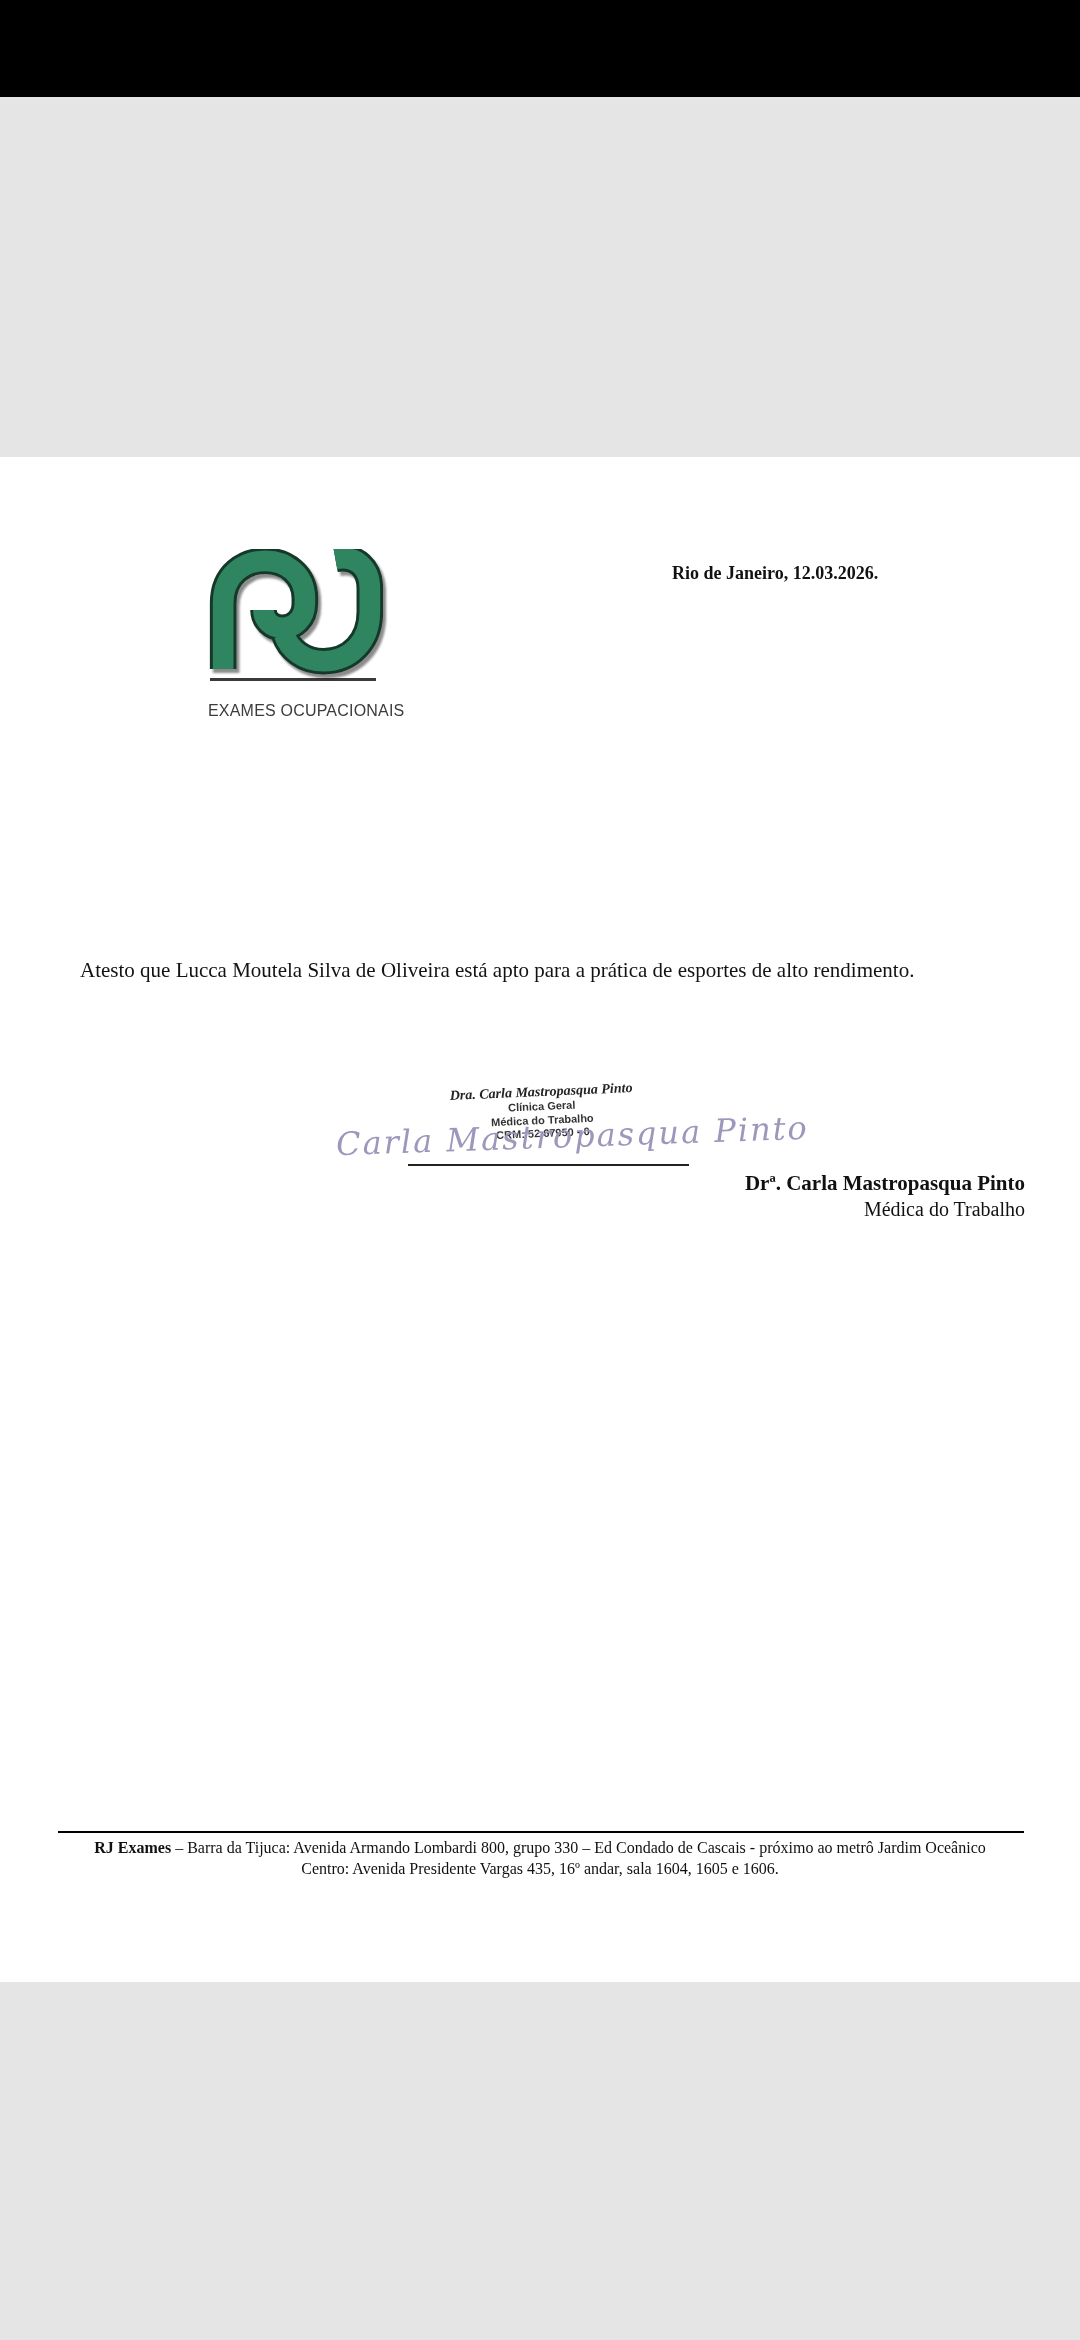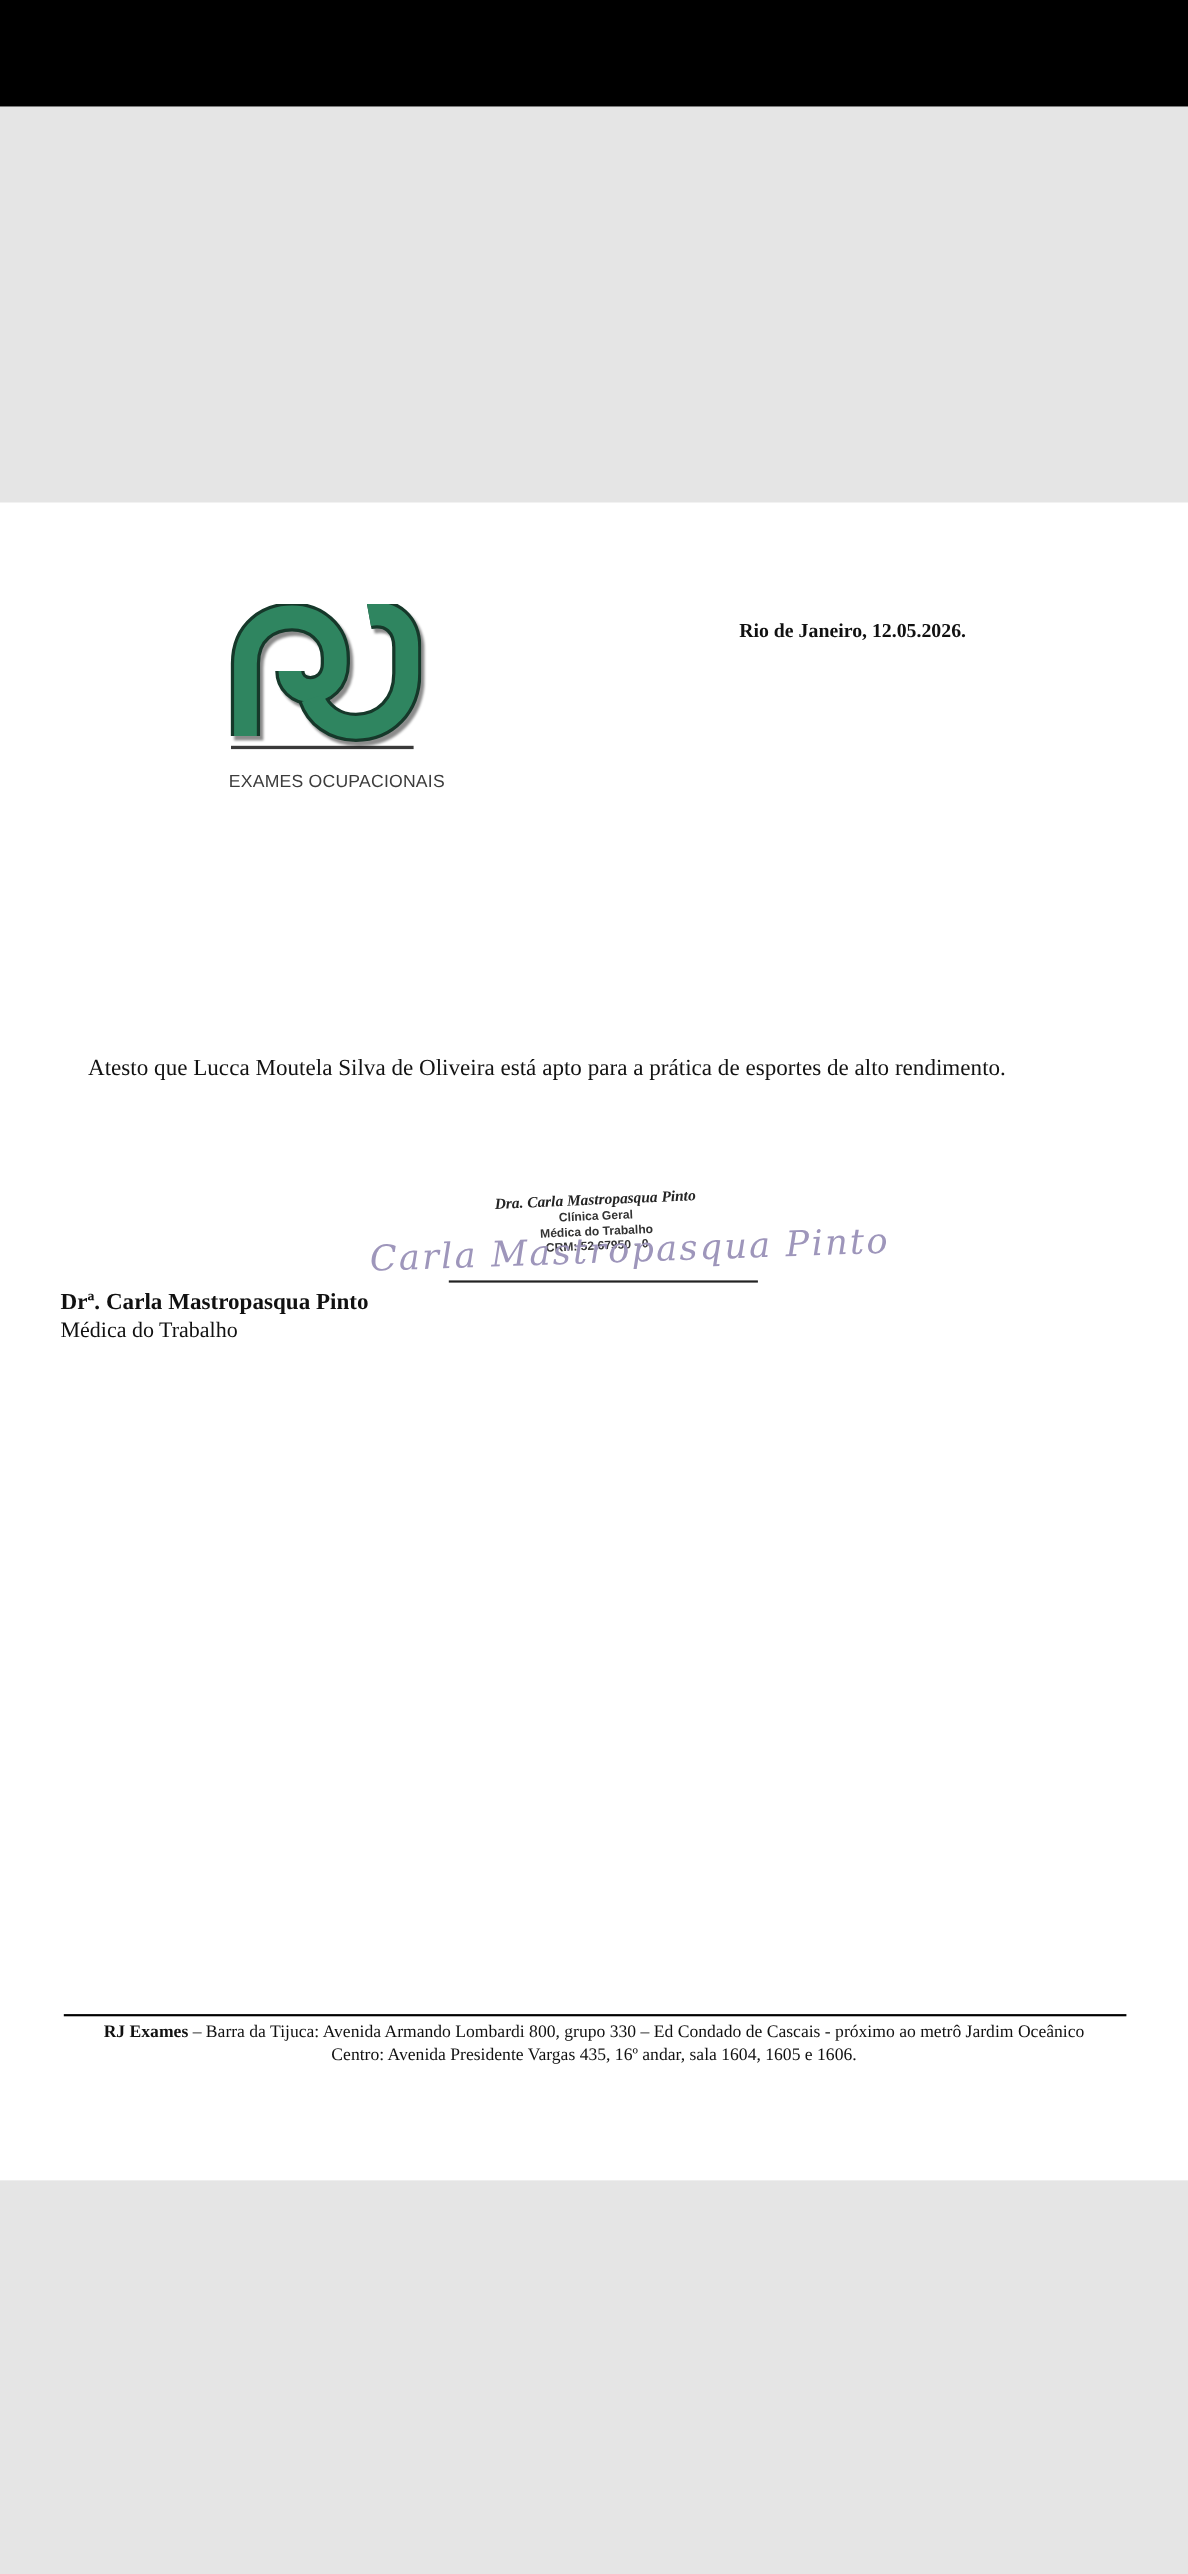--- a/index.html
+++ b/index.html
@@ -37,21 +37,21 @@
     transform:rotate(-2.5deg);color:#2e2e2e;}
   .stamp-doctor{font-size:14px;font-style:italic;font-weight:bold;line-height:17px;color:#242424;}
   .stamp-sub{font-family:"Liberation Sans","DejaVu Sans",sans-serif;
     font-size:11px;font-weight:600;line-height:13.5px;color:#333333;}
 
   
   .sig-script{left:336px;top:660px;font-family:"DejaVu Serif","Liberation Serif",serif;
     font-style:italic;font-size:32px;letter-spacing:2px;color:#9e96bb;
     white-space:nowrap;transform:rotate(-2deg);}
   .sig-rule{left:408px;top:707px;width:281px;height:2px;background:#222222;}
-  .sig-block{left:55px;top:713px;width:970px;text-align:left;color:#111;}
+  .sig-block{left:55px;top:713px;width:970px;text-align:right;color:#111;}
   .sig-name{font-size:21px;font-weight:bold;line-height:26px;}
   .sig-role{font-size:20px;line-height:26px;}
   .sig-crm{font-size:20px;line-height:26px;}
 
   
   .footer-rule{left:58px;top:1374px;width:966px;height:2px;background:#000000;}
   .footer-text{left:54px;top:1380px;width:972px;text-align:center;
     font-size:16px;line-height:21px;color:#111;}
   .footer-company{font-weight:bold;}
 </style>
@@ -74,21 +74,21 @@
         <g stroke="#2f8560" stroke-width="21">
           <path d="M 14,122 L 14,55 C 14,25 36,12 57,12 C 78,12 97,26 97,50 L 97,55 C 97,71 86,80 74,80 C 63,80 55,72 55,62" stroke="#2f8560"></path>
           <path d="M 128,10 C 150,6 163,20 163,40 L 163,64 C 163,94 143,114 116,114 C 96,114 81,102 76,87" stroke="#2f8560"></path>
         </g>
       </g>
     </svg>
     <div class="logo-rule"></div>
     <div class="logo-caption">EXAMES OCUPACIONAIS</div>
   </div>
 
-  <div class="abs date-line">Rio de Janeiro, 12.05.2026.</div>
+  <div class="abs date-line">Rio de Janeiro, 12.03.2026.</div>
 
 
   <div class="abs doc-body">Atesto que Lucca Moutela Silva de Oliveira está apto para a prática de esportes de alto rendimento.</div>
 
   <div class="abs stamp">
     <div class="stamp-doctor">Dra. Carla Mastropasqua Pinto</div>
     <div class="stamp-sub">Clínica Geral</div>
     <div class="stamp-sub">Médica do Trabalho</div>
     <div class="stamp-sub">CRM: 52.67950 - 0</div>
   </div>

